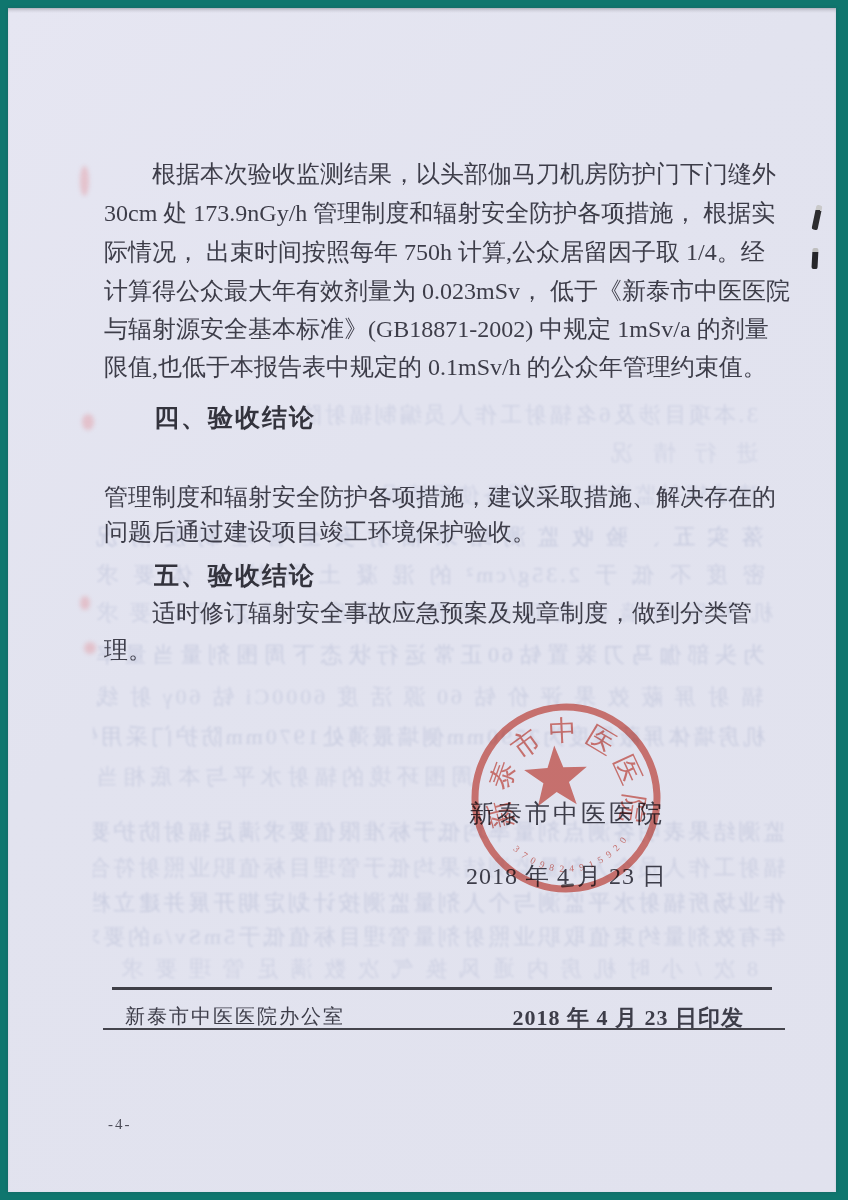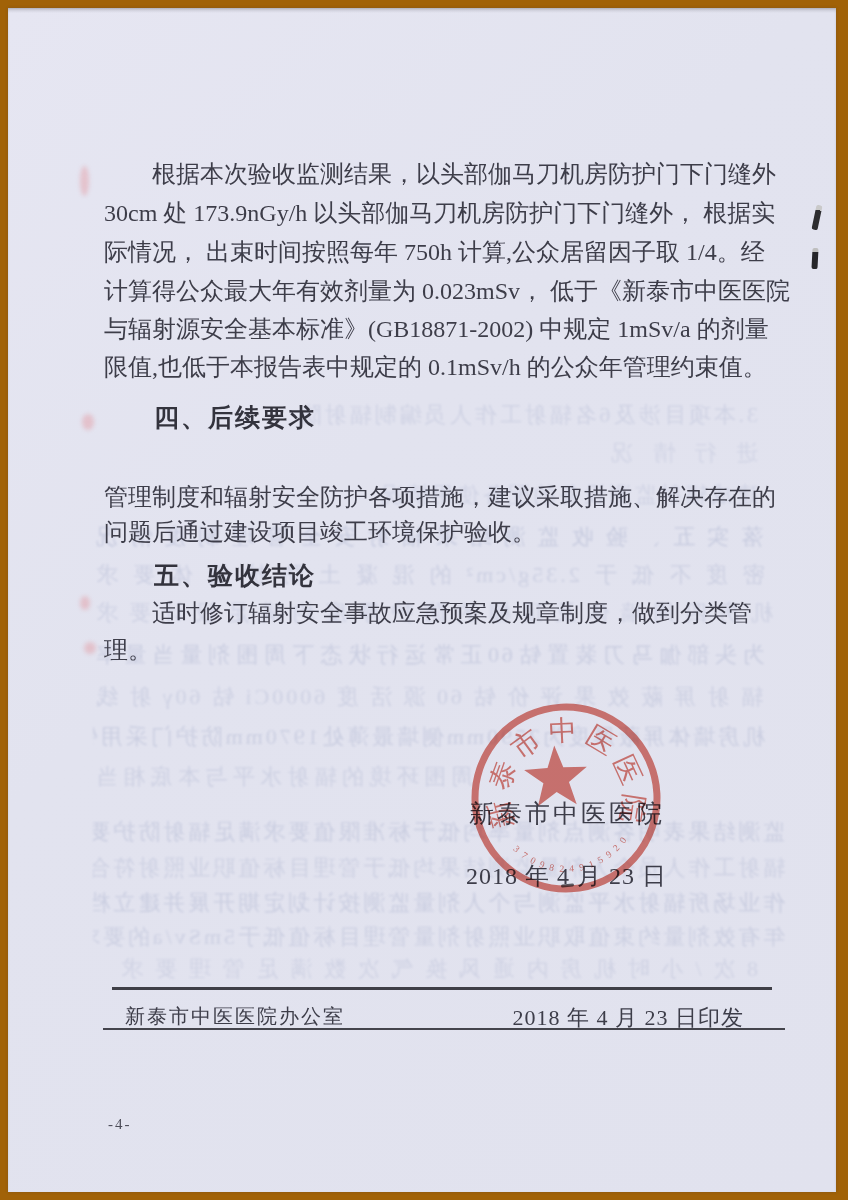--- a/index.html
+++ b/index.html
@@ -1,17 +1,17 @@
 <!DOCTYPE html>
 <html><head>
 <meta charset="utf-8">
 <style>
   * { margin:0; padding:0; box-sizing:border-box; }
   body { background:#e8e7e3; font-family:"Liberation Serif","DejaVu Serif",serif; }
-  .stage { position:relative; width:848px; height:1200px; background:#a16207; overflow:hidden; }
+  .stage { position:relative; width:848px; height:1200px; background:#0f766e; overflow:hidden; }
   .paper {
     position:absolute; left:8px; top:8px; width:828px; height:1184px;
     background:linear-gradient(135deg,#e6e6f2 0%,#e2e3ef 40%,#e1e2ee 100%);
     box-shadow:0 0 3px rgba(60,60,70,.25), inset 0 1px 2px rgba(120,120,130,.25);
   }
   
   .line {
     position:absolute; left:96px; width:646px; height:39px;
     font-size:24px; line-height:39px; color:#3d3d49;
     text-align:justify; text-align-last:justify; white-space:nowrap;
@@ -55,21 +55,21 @@
   .bt10{top:754px;left:85px;width:380px;opacity:.14}
   .bt11{top:809px;left:85px;width:692px;opacity:.17}
   .bt12{top:845px;left:85px;width:692px;opacity:.14}
   .bt13{top:880px;left:85px;width:692px;opacity:.17}
   .bt14{top:914px;left:85px;width:692px;opacity:.15}
   .bt15{top:946px;left:110px;width:640px;opacity:.12}
   
   .rule-top { position:absolute; left:104px; top:979px; width:660px; height:3px; background:#3f3f47; }
   .rule-bottom { position:absolute; left:95px; top:1020px; width:682px; height:2px; background:#44444c; }
   .footer-issuer { position:absolute; left:117px; top:995px; font-size:20px; letter-spacing:2px; color:#3d3d49; white-space:nowrap; }
-  .footer-date { position:absolute; right:92px; top:995px; font-size:22px; letter-spacing:1px; color:#3d3d49; white-space:nowrap; }
+  .footer-date { position:absolute; right:92px; top:995px; font-size:22px; letter-spacing:1px; color:#3d3d49; white-space:nowrap;font-weight:bold; }
   .page-num { position:absolute; left:100px; top:1108px; font-size:15px; letter-spacing:2px; color:#4c4c58; }
   
   .staple1 { position:absolute; left:806px; top:197px; width:6px; height:25px;
     background:linear-gradient(#c9c9c9 0 5px,#2d2d30 5px 100%); transform:rotate(12deg); border-radius:2px; }
   .staple2 { position:absolute; left:804px; top:240px; width:6px; height:21px;
     background:linear-gradient(#bfbfbf 0 4px,#26262a 4px 100%); transform:rotate(3deg); border-radius:2px; }
   .smudge { position:absolute; background:rgba(226,122,126,.32); filter:blur(2px); border-radius:50%; }
   .sm1{left:72px;top:158px;width:9px;height:30px}
   .sm2{left:74px;top:406px;width:12px;height:16px}
   .sm3{left:72px;top:588px;width:10px;height:14px}
@@ -94,27 +94,27 @@
     <div class="bt bt8">辐射屏蔽效果评价钴60源活度6000Ci钴60γ射线</div>
     <div class="bt bt9">机房墙体屏蔽厚度为2590mm侧墙最薄处1970mm防护门采用铅钢复合</div>
     <div class="bt bt10">周围环境的辐射水平与本底相当</div>
     <div class="bt bt11">监测结果表明各测点剂量率均低于标准限值要求满足辐射防护要求</div>
     <div class="bt bt12">辐射工作人员个人剂量监测结果均低于管理目标值职业照射符合要求</div>
     <div class="bt bt13">作业场所辐射水平监测与个人剂量监测按计划定期开展并建立档案</div>
     <div class="bt bt14">年有效剂量约束值取职业照射剂量管理目标值低于5mSv/a的要求</div>
     <div class="bt bt15">8次/小时机房内通风换气次数满足管理要求</div>
 
     <div class="line indent t-p1l1">根据本次验收监测结果，以头部伽马刀机房防护门下门缝外</div>
-    <div class="line t-p1l2">30cm 处 173.9nGy/h 以头部伽马刀机房防护门下门缝外， 根据实</div>
+    <div class="line t-p1l2">30cm 处 173.9nGy/h 管理制度和辐射安全防护各项措施， 根据实</div>
     <div class="line t-p1l3">际情况， 出束时间按照每年 750h 计算,公众居留因子取 1/4。经</div>
     <div class="line t-p1l4">计算得公众最大年有效剂量为 0.023mSv， 低于《新泰市中医医院</div>
     <div class="line t-p1l5">与辐射源安全基本标准》(GB18871-2002) 中规定 1mSv/a 的剂量</div>
     <div class="line natural t-p1l6">限值,也低于本报告表中规定的 0.1mSv/h 的公众年管理约束值。</div>
 
-    <div class="heading t-h4">四、后续要求</div>
+    <div class="heading t-h4">四、验收结论</div>
 
     <div class="line natural t-p2l3">问题后通过建设项目竣工环境保护验收。</div>
     <div class="line t-p2l2">管理制度和辐射安全防护各项措施，建议采取措施、解决存在的</div>
 
     <div class="heading t-h5">五、验收结论</div>
 
     <div class="line indent t-p3l1">适时修订辐射安全事故应急预案及规章制度，做到分类管</div>
     <div class="line natural t-p3l2">理。</div>
 
     <div class="sig-org">新泰市中医医院</div>

